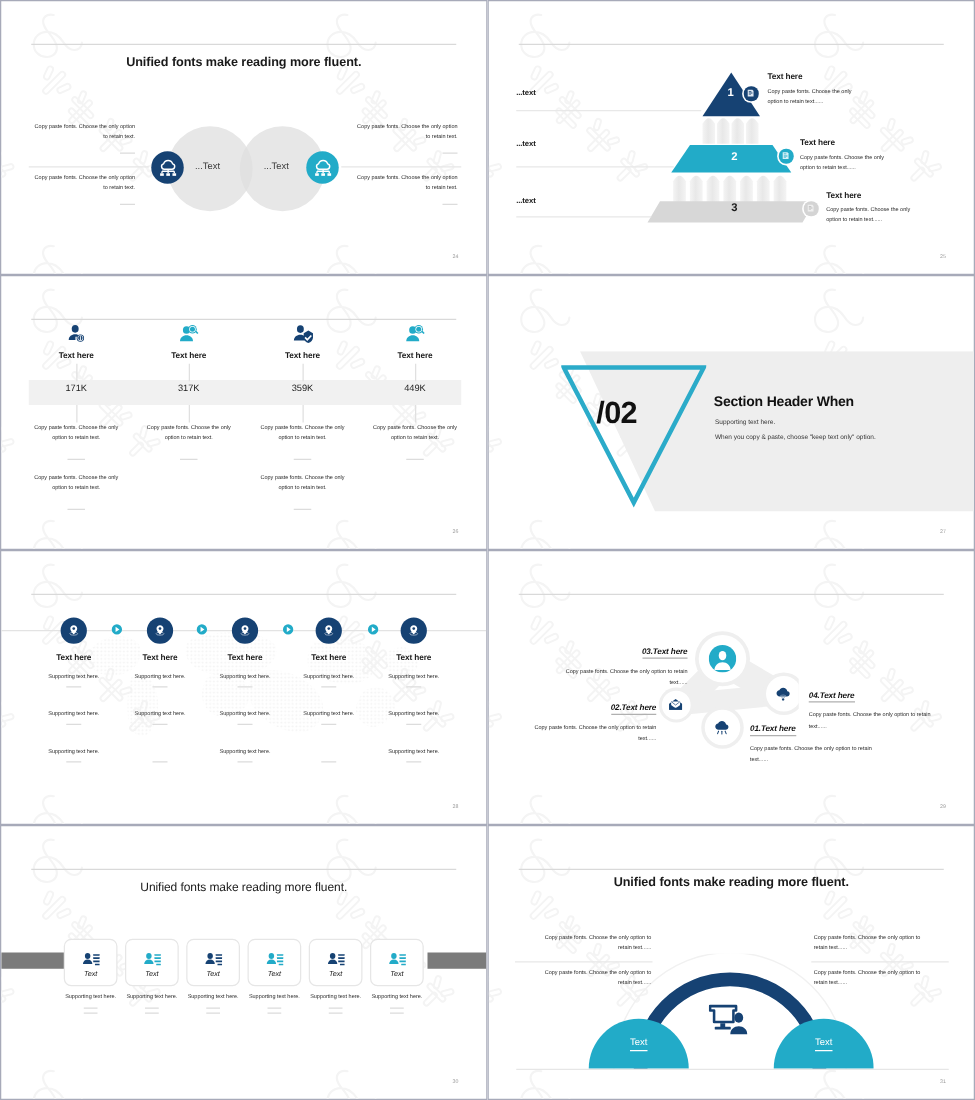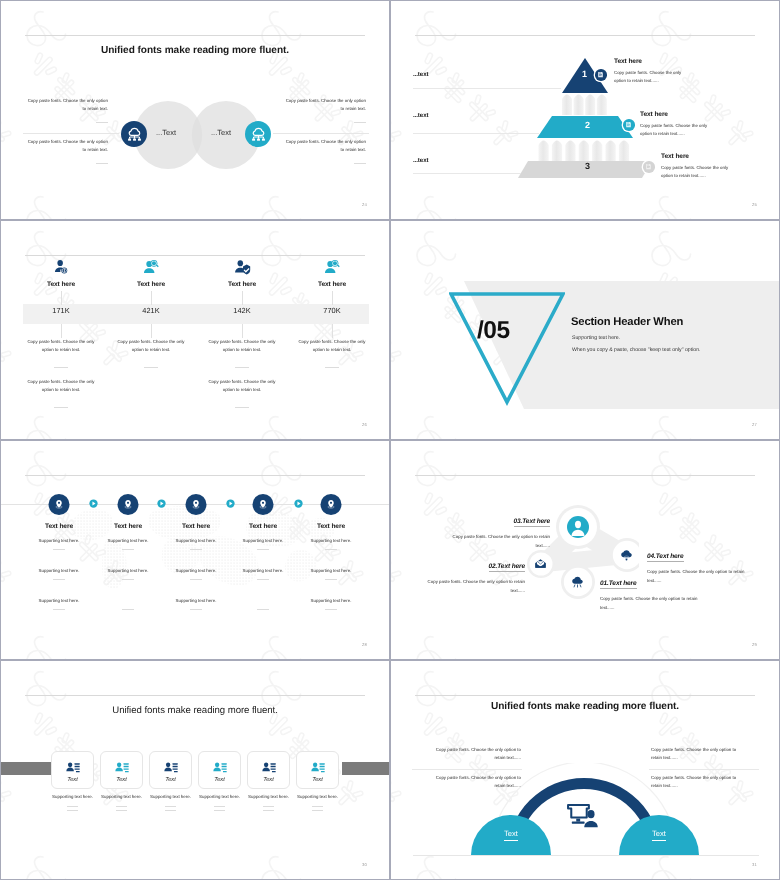--- a/index.html
+++ b/index.html
@@ -399,59 +399,59 @@
             <ellipse cx="12.6" cy="9.4" rx="5.4" ry="5.8" fill="#22ABC8"></ellipse>
             <path d="M2.8 26.2c0-5.4 4.4-9 9.8-9s9.8 3.6 9.8 9z" fill="#22ABC8"></path>
             <circle cx="21.6" cy="8.2" r="6.4" fill="#22ABC8"></circle>
             <circle cx="21.6" cy="8.2" r="4.9" fill="#fff"></circle>
             <circle cx="21.6" cy="8.2" r="3.8" fill="#22ABC8"></circle>
             <path d="M25.4 12.2l1.8-1.8 3.4 3.4-1.8 1.8z" fill="#22ABC8"></path>
           </svg>
         </div>
         <div class="s3-h">Text here</div>
         <div class="s3-vline"></div>
-        <div class="s3-val">421K</div>
+        <div class="s3-val">317K</div>
         <div class="s3-vline2"></div>
         <div class="s3-p">Copy paste fonts. Choose the only option to retain text.</div>
         <div class="s3-dash"></div>
       </div>
 
       <div class="s3-col" style="left:203px">
         <div class="s3-ico">
           <svg viewBox="0 0 32 32" width="17" height="17">
             <ellipse cx="12.8" cy="8.0" rx="5.2" ry="5.8" fill="#164273"></ellipse>
             <path d="M3.0 25.2c0-5.4 4.4-8.8 9.8-8.8s9.8 3.4 9.8 8.8z" fill="#164273"></path>
             <path d="M17.8 14.2l7.0-4.0 7.0 4.0v6.2c0 4.3-3.1 7.4-7.0 8.6-3.9-1.2-7.0-4.3-7.0-8.6z" fill="#164273"></path>
             <path d="M20.8 19.6l2.4 2.6 5.2-5.4 1.8 1.8-7.0 7.2-4.2-4.4z" fill="#fff"></path>
           </svg>
         </div>
         <div class="s3-h">Text here</div>
         <div class="s3-vline"></div>
-        <div class="s3-val">142K</div>
+        <div class="s3-val">359K</div>
         <div class="s3-vline2"></div>
         <div class="s3-p">Copy paste fonts. Choose the only option to retain text.</div>
         <div class="s3-dash"></div>
         <div class="s3-p2">Copy paste fonts. Choose the only option to retain text.</div>
         <div class="s3-dash2"></div>
       </div>
 
       <div class="s3-col" style="left:293px">
         <div class="s3-ico">
           <svg viewBox="0 0 32 32" width="17" height="17">
             <ellipse cx="12.6" cy="9.4" rx="5.4" ry="5.8" fill="#22ABC8"></ellipse>
             <path d="M2.8 26.2c0-5.4 4.4-9 9.8-9s9.8 3.6 9.8 9z" fill="#22ABC8"></path>
             <circle cx="21.6" cy="8.2" r="6.4" fill="#22ABC8"></circle>
             <circle cx="21.6" cy="8.2" r="4.9" fill="#fff"></circle>
             <circle cx="21.6" cy="8.2" r="3.8" fill="#22ABC8"></circle>
             <path d="M25.4 12.2l1.8-1.8 3.4 3.4-1.8 1.8z" fill="#22ABC8"></path>
           </svg>
         </div>
         <div class="s3-h">Text here</div>
         <div class="s3-vline"></div>
-        <div class="s3-val">770K</div>
+        <div class="s3-val">449K</div>
         <div class="s3-vline2"></div>
         <div class="s3-p">Copy paste fonts. Choose the only option to retain text.</div>
         <div class="s3-dash"></div>
       </div>
 
       <div class="pagenum">26</div>
     </div>
   </div>
 
   <div class="slide">
@@ -466,21 +466,21 @@
         <use href="#wm-tile" x="20" y="-177"></use>
           <use href="#wm-tile" x="255" y="-177"></use>
           <use href="#wm-tile" x="-97" y="-177"></use>
       </svg>
       <svg class="s4-bg" width="390" height="130" viewBox="0 0 390 130">
         <path d="M73,0 H390 V128 H133 Z" fill="#eeeeee"></path>
       </svg>
       <svg class="s4-tri" width="116" height="116" viewBox="0 0 116 116">
         <path d="M2,2 H114 L58,110 Z" fill="none" stroke="#2BABC9" stroke-width="3.6"></path>
       </svg>
-      <div class="s4-num">/05</div>
+      <div class="s4-num">/02</div>
       <div class="s4-head">Section Header When</div>
       <div class="s4-sub1">Supporting text here.</div>
       <div class="s4-sub2">When you copy &amp; paste, choose "keep text only" option.</div>
       <div class="pagenum">27</div>
     </div>
   </div>
 
   <div class="slide">
     <div class="inner">
       <svg class="wm" width="390" height="220" viewBox="0 0 390 220">

